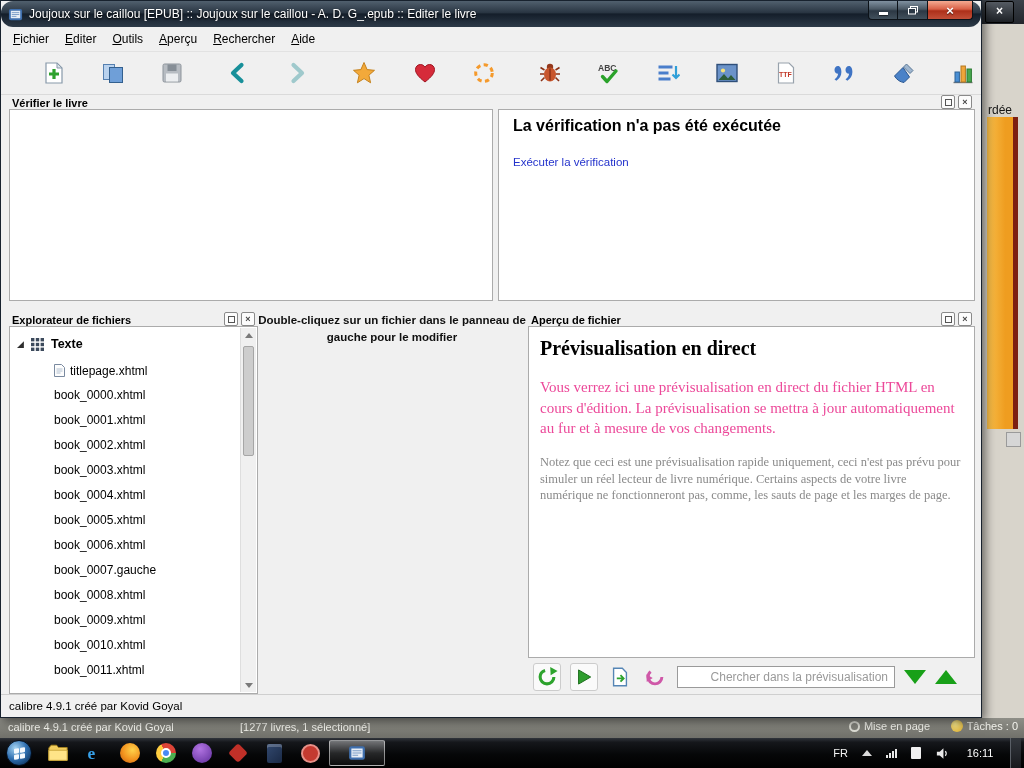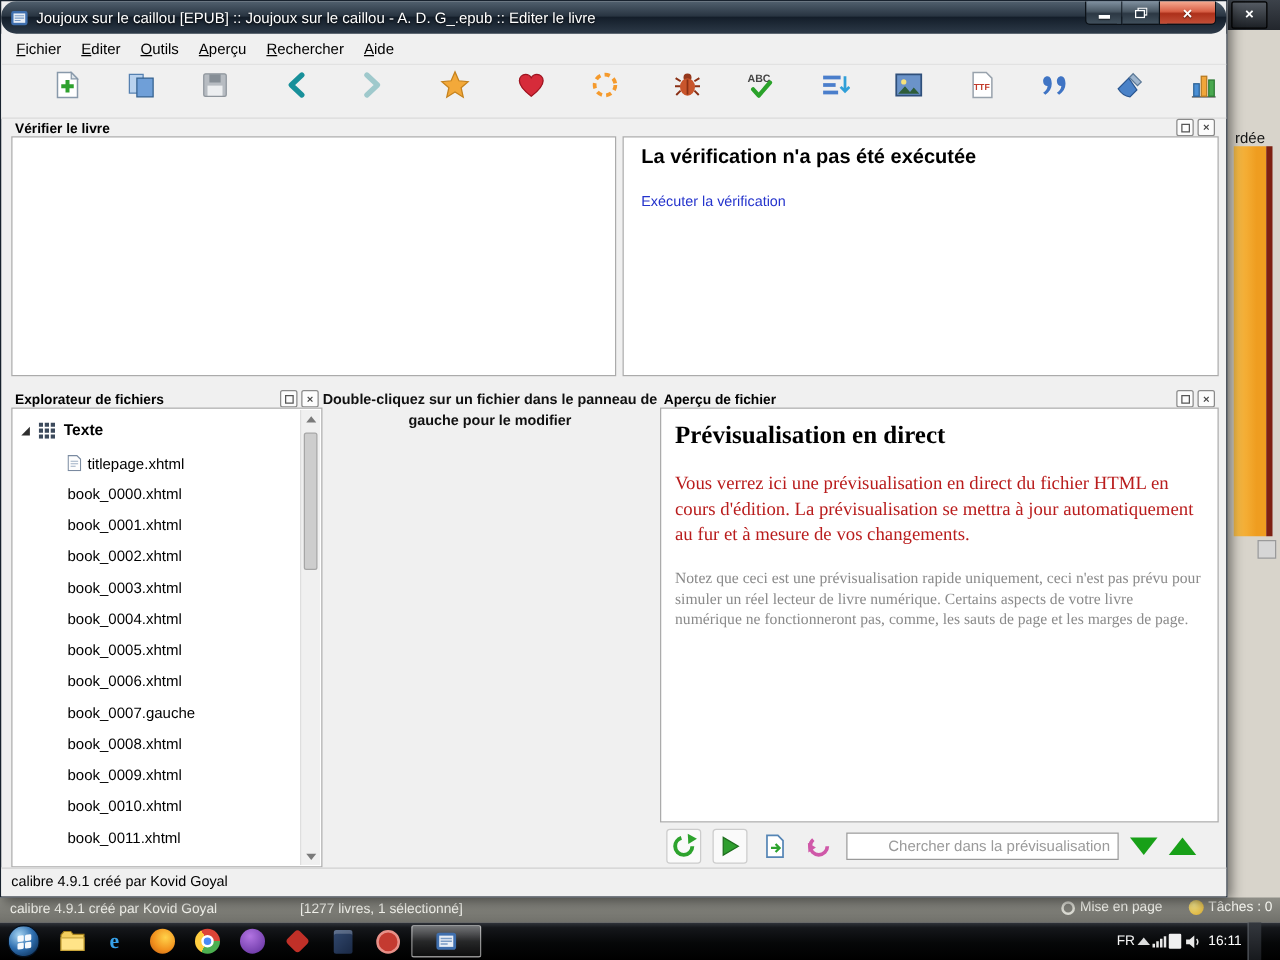--- a/index.html
+++ b/index.html
@@ -39,21 +39,21 @@
   .winbtn.close{width:46px;border-radius:0 0 4px 0;
           background:linear-gradient(#f0a astonish);
           background:linear-gradient(#f5ab92 0%,#d96147 45%,#ad301a 55%,#c24f38 100%);}
   .glyph-min{width:9px;height:3px;background:#fff;box-shadow:0 1px 1px rgba(0,0,0,.5);margin-top:7px;}
   .glyph-close{color:#fff;font-size:13px;font-weight:bold;text-shadow:0 1px 1px rgba(0,0,0,.6);}
 
   .menubar{height:24px;display:flex;align-items:center;padding-left:4px;background:#f0f0f0;border-bottom:1px solid #e2e2e2;}
   .menu-item{padding:3px 8px;font-size:12px;color:#000;cursor:default;}
 
   .toolbar{height:42px;display:flex;align-items:center;padding:0 6px;background:#f0f0f0;border-bottom:1px solid #dadada;}
-  .tbtn{width:33px;height:34px;display:flex;align-items:flex-start;justify-content:center;border-radius:3px;margin-left:35px;}
+  .tbtn{width:33px;height:34px;display:flex;align-items:center;justify-content:center;border-radius:3px;margin-left:35px;}
   .tb-gap{width:16px;} .tb-gap-sm{width:5px;}
 
   .dockarea{position:absolute;top:92px;left:0;width:980px;height:603px;}
   .panel-header{height:16px;display:flex;align-items:flex-end;padding:0 3px;font-size:11px;color:#000;font-weight:bold;}
   .ph-title{flex:1;}
   .panebtn{width:12px;height:12px;border:1px solid #8a8a8a;background:#fcfcfc;border-radius:2px;margin-left:3px;
            display:flex;align-items:center;justify-content:center;font-size:9px;line-height:1;color:#444;}
   .panebtn .sq{width:5px;height:5px;border:1px solid #555;}
 
   .check-panel{position:absolute;left:8px;top:0;width:966px;height:208px;}
@@ -77,21 +77,21 @@
   .sb-thumb{position:absolute;left:2px;right:2px;top:18px;height:108px;background:#cdcdcd;border:1px solid #a6a6a6;border-radius:2px;}
 
   .center-hint{position:absolute;left:257px;top:219px;width:268px;text-align:center;
                font-size:11.5px;font-weight:bold;color:#101010;line-height:1.5;}
 
   .preview-panel{position:absolute;left:527px;top:217px;width:447px;height:384px;}
   .preview-body{position:absolute;top:16px;left:0;right:0;bottom:36px;background:#fff;border:1px solid #ababab;
                 box-sizing:border-box;padding:8px 11px;overflow:hidden;
                 font-family:"Liberation Serif","DejaVu Serif",serif;}
   .pv-heading{font-size:20px;font-weight:bold;margin:2px 0 17px;color:#000;}
-  .pv-text{font-size:15px;line-height:1.38;color:#b91c1c;margin-bottom:15px;}
+  .pv-text{font-size:15px;line-height:1.38;color:#ec4899;margin-bottom:15px;}
   .pv-note{font-size:12.5px;line-height:1.32;color:#8a8a8a;}
   .preview-toolbar{position:absolute;left:0;right:0;bottom:0;height:34px;display:flex;align-items:center;gap:9px;padding:0 5px;}
   .pv-btn{width:28px;height:28px;display:flex;align-items:center;justify-content:center;background:#fafafa;border:1px solid #cccccc;border-radius:3px;box-sizing:border-box;}
   .pv-ico{width:26px;height:26px;display:flex;align-items:center;justify-content:center;}
   .pv-search{width:218px;height:22px;border:1px solid #9a9a9a;padding:0 6px;font-size:12px;color:#333;
              font-family:"Liberation Sans",sans-serif;box-sizing:border-box;text-align:right;}
   .pv-search::placeholder{color:#9a9a9a;}
   .tri-down{width:0;height:0;border:11px solid transparent;border-bottom:none;border-top:14px solid #18a018;}
   .tri-up{width:0;height:0;border:11px solid transparent;border-top:none;border-bottom:14px solid #18a018;}
 
@@ -112,21 +112,21 @@
   .circ{border-radius:50%;}
   .ico-ff{width:20px;height:20px;background:radial-gradient(circle at 62% 35%,#ffd24a,#f2921e 55%,#c05a12);}
   .ico-chrome{width:20px;height:20px;position:relative;border-radius:50%;
               background:conic-gradient(from -30deg,#dd4437 0 120deg,#4caf50 120deg 240deg,#ffcd40 240deg 360deg);}
   .ico-chrome::after{content:'';position:absolute;inset:5px;border-radius:50%;background:#4a8af4;border:2px solid #fff;}
   .ico-opera{width:20px;height:20px;background:radial-gradient(circle at 40% 30%,#b274e2,#5e2d9a);}
   .ico-red{width:14px;height:14px;background:#c03028;border-radius:3px;transform:rotate(45deg);}
   .ico-book{width:15px;height:19px;border-radius:2px;background:linear-gradient(135deg,#32496f,#1a2945);
             box-shadow:inset 0 3px 0 rgba(255,255,255,.22);}
   .ico-flower{width:15px;height:15px;border-radius:50%;background:#c43a30;border:2px solid #e89088;box-sizing:content-box;}
-  .tray{margin-left:auto;display:flex;align-items:center;gap:2px;padding-right:15px;color:#eee;}
+  .tray{margin-left:auto;display:flex;align-items:center;gap:14px;padding-right:3px;color:#eee;}
   .tray-lang{font-size:11px;color:#f4f4f4;}
   .tray-chevron{width:0;height:0;border:5px solid transparent;border-top:none;border-bottom:6px solid #dcdcdc;}
   .net-bars{display:flex;align-items:flex-end;gap:1px;}
   .net-bars span{width:2px;background:#e8e8e8;display:block;}
   .tray-page{width:10px;height:12px;background:#f0f0f0;border-radius:1px;}
   .tray-time{font-size:11px;color:#fff;min-width:32px;text-align:center;}
   .show-desktop{width:10px;height:30px;border-left:1px solid #5a5f66;background:linear-gradient(#34383e,#17191d);}
 </style>
 </head>
 <body>

